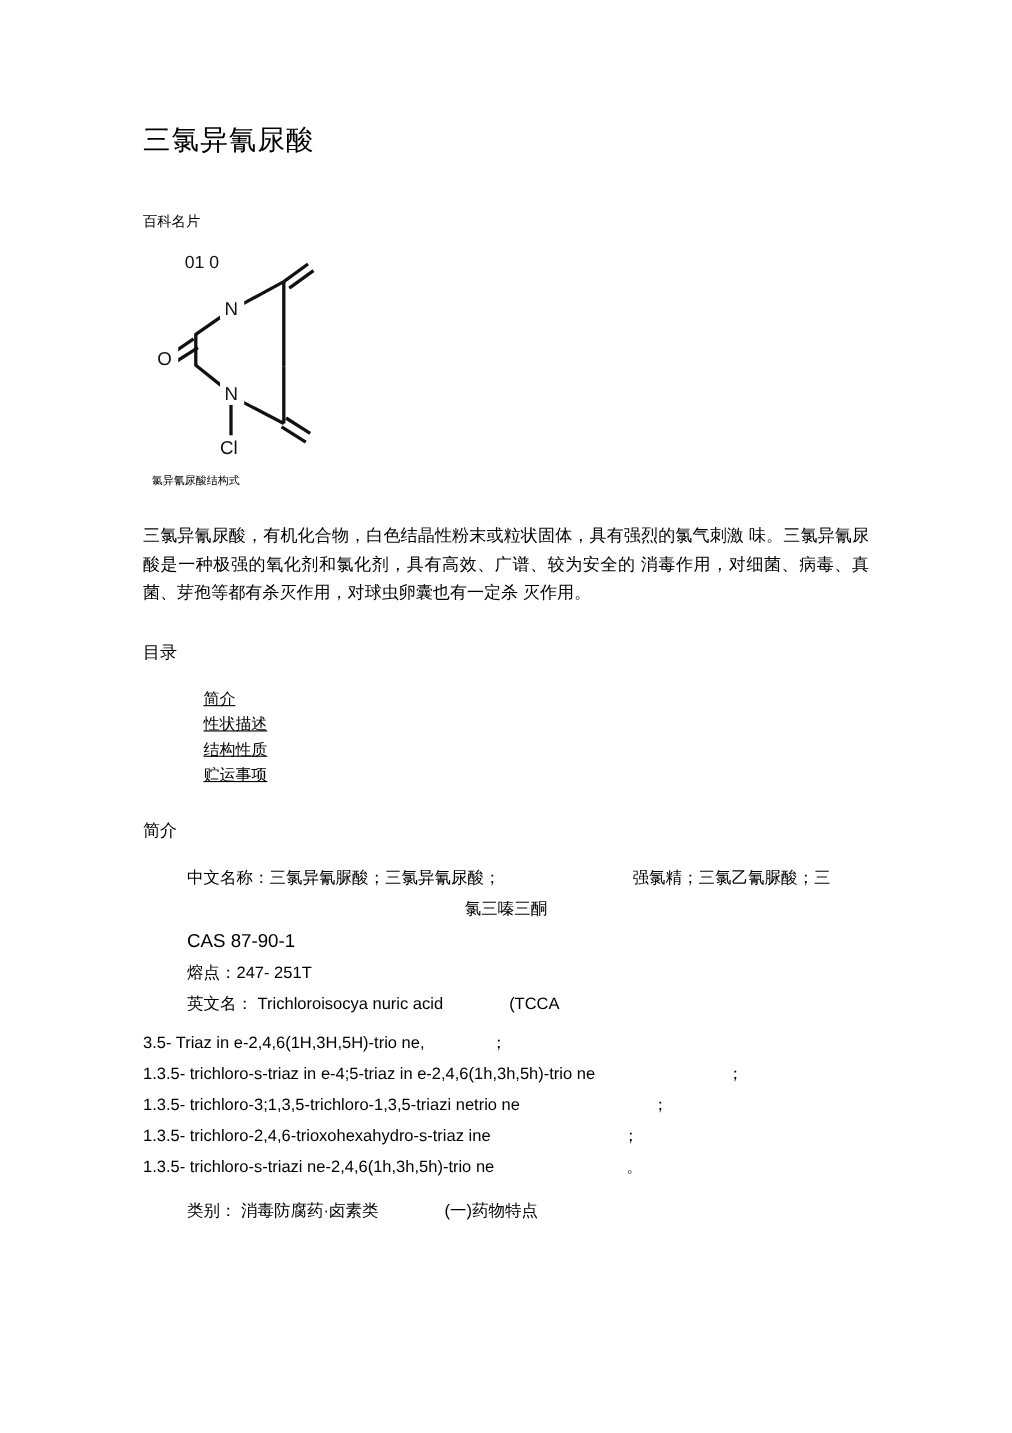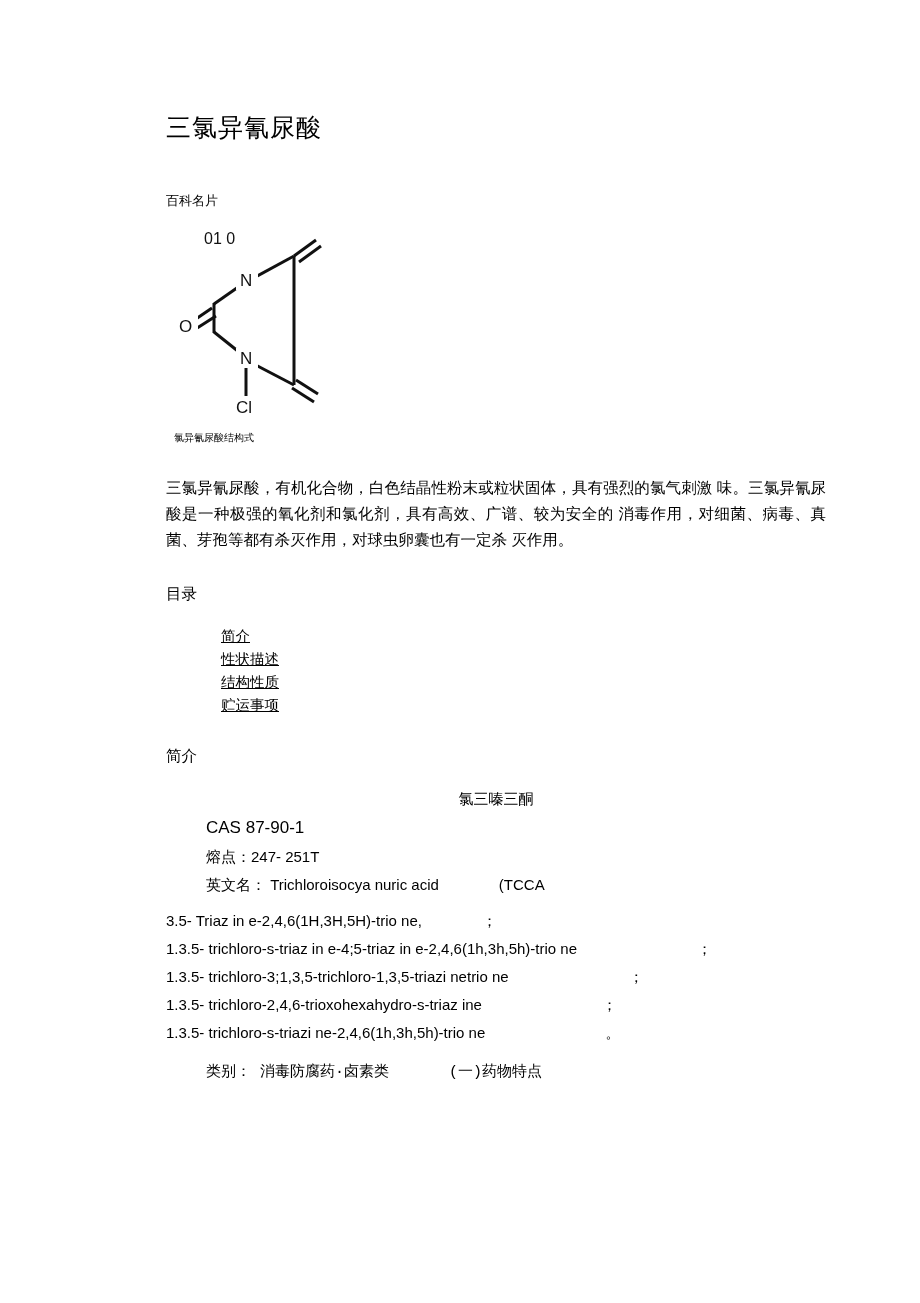--- a/index.html
+++ b/index.html
@@ -14,21 +14,20 @@
     color: #000000;
     position: relative;
     overflow: hidden;
   }
   .page {
     position: relative;
     width: 864px;
     height: 1303px;
     padding: 0;
     box-sizing: border-box;
-    margin-left: 36px;
   }
   .content {
     position: absolute;
     left: 130px;
     top: 110px;
     width: 660px;
   }
   h1.title {
     font-family: "Liberation Sans", sans-serif;
     font-size: 25px;
@@ -109,21 +108,21 @@
     line-height: 30px;
   }
   .row { line-height: 28px; }
   .list-row {
     line-height: 28px;
     margin-left: 0px;
     font-size: 15px;
   }
   .tail-gap { display: inline-block; width: 120px; }
   .tail-gap-sm { display: inline-block; width: 60px; }
-  .last-row { margin-top: 12px; margin-left: 40px; line-height: 28px; font-size: 15px; font-family: Liberation Mono, monospace;}
+  .last-row { margin-top: 12px; margin-left: 40px; line-height: 28px; font-size: 15px;}
 </style>
 </head>
 <body>
 
 <div class="page">
   <div class="content">
 
     <h1 class="title">三氯异氰尿酸</h1>
 
     <div class="subtle-label">百科名片</div>
@@ -187,20 +186,21 @@
     <div class="toc">
       <div class="toc-row"><a href="#">简介</a></div>
       <div class="toc-row"><a href="#">性状描述</a></div>
       <div class="toc-row"><a href="#">结构性质</a></div>
       <div class="toc-row"><a href="#">贮运事项</a></div>
     </div>
 
     <div class="sec2">简介</div>
 
     <div class="indent-block">
+      <div class="row ind"><span>中文名称：三氯异氰脲酸；三氯异氰尿酸；</span><span class="tail-gap"></span><span>强氯精；三氯乙氰脲酸；三</span></div>
       <div class="row noind">氯三嗪三酮</div>
       <div class="cas">CAS 87-90-1</div>
       <div class="row ind">熔点：247- 251T</div>
       <div class="row ind"><span>英文名：  Trichloroisocya nuric acid</span><span class="tail-gap-sm"></span><span>(TCCA</span></div>
     </div>
 
     <div class="indent-block" style="margin-top:8px;">
       <div class="list-row"><span>3.5-  Triaz in e-2,4,6(1H,3H,5H)-trio ne,</span><span class="tail-gap-sm"></span><span>；</span></div>
       <div class="list-row"><span>1.3.5-  trichloro-s-triaz in e-4;5-triaz in e-2,4,6(1h,3h,5h)-trio ne</span><span class="tail-gap"></span><span>；</span></div>
       <div class="list-row"><span>1.3.5-  trichloro-3;1,3,5-trichloro-1,3,5-triazi netrio ne</span><span class="tail-gap"></span><span>；</span></div>

